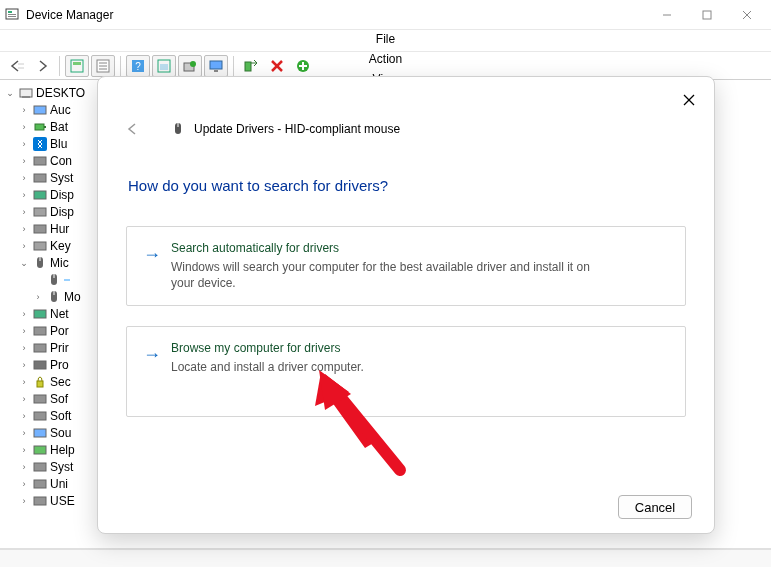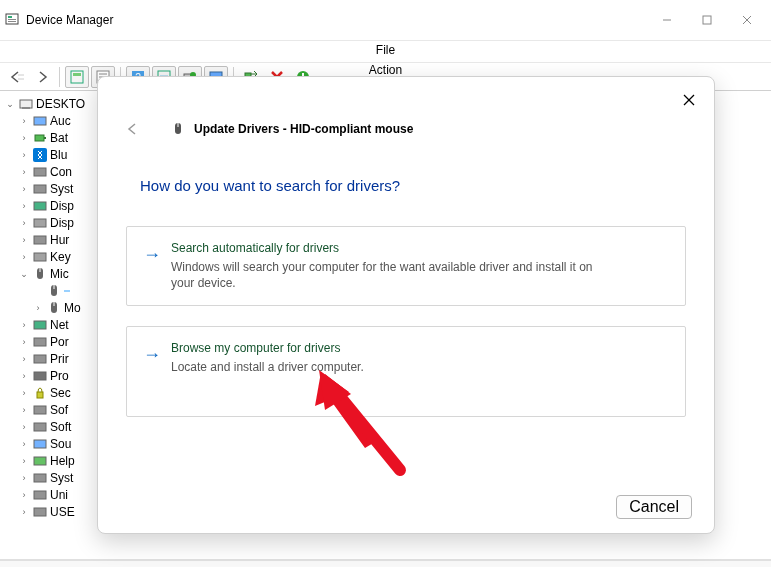--- a/index.html
+++ b/index.html
@@ -11,21 +11,21 @@
     width: 771px;
     height: 567px;
     overflow: hidden;
     position: relative;
     color: #000;
   }
   
   .titlebar {
     display: flex;
     align-items: center;
-    height: 41px;
+    height: 30px;
     padding: 0 4px;
     border-bottom: 1px solid #e8e8e8;
   }
   .titlebar .app-icon { width: 16px; height: 16px; margin-right: 6px; }
   .titlebar .title { flex: 1; font-size: 12px; }
   .win-ctrl { display: flex; gap: 0; }
   .win-btn { width: 40px; height: 28px; display:flex; align-items:center; justify-content:center; color:#888; }
   
   .menubar {
     display: flex;
@@ -88,49 +88,48 @@
     padding: 0 28px;
   }
   .dlg-close {
     position:absolute; top:10px; right:12px;
     width:26px;height:26px;display:flex;align-items:center;justify-content:center;
     font-size:14px; color:#000;
   }
   .dlg-head {
     display:flex; align-items:center; gap: 10px;
     margin-top: 44px;
-    font-weight: bold;
   }
   .dlg-back { color:#888; font-size:14px;}
   .dlg-title-row { display:flex; align-items:center; gap:8px; font-size:12px; }
   .dlg-heading {
     color:#003399;
     font-size: 15px;
     margin-top: 40px;
-    margin-left: 14px;
+    margin-left: 2px;
   }
   .option-box {
     border:1px solid #d6d6d6;
     border-radius:2px;
     margin-top: 32px;
     padding: 14px 16px 14px 16px;
     display:flex;
     gap: 10px;
   }
   .option-box.second { margin-top: 20px; padding-bottom: 40px;}
   .opt-arrow { color:#0a66c2; font-size:18px; line-height:1; margin-top:2px; }
   .opt-title { color:#14532d; font-size:12px; }
   .opt-desc { color:#555; font-size:12px; margin-top:4px; max-width: 430px; line-height:1.35;}
   .dlg-footer {
     position:absolute; bottom: 14px; right: 22px;
   }
   .btn {
     border:1px solid #b5b5b5; background:#fdfdfd; border-radius:4px;
     min-width: 74px; height:24px;
-    font-size:16px;
+    font-size:13px;
     padding: 0 12px;
     display:inline-flex;align-items:center;justify-content:center;
   }
   
   .red-arrow {
     position:absolute;
     left: 315px; top: 370px;
     pointer-events:none;
   }
   
@@ -538,21 +537,21 @@
       <span>Update Drivers - HID-compliant mouse</span>
     </span>
   </div>
 
   <div class="dlg-heading">How do you want to search for drivers?</div>
 
   <div class="option-box">
     <div class="opt-arrow">→</div>
     <div>
       <div class="opt-title">Search automatically for drivers</div>
-      <div class="opt-desc">Windows will search your computer for the want available driver and install it on your device.</div>
+      <div class="opt-desc">Windows will search your computer for the best available driver and install it on your device.</div>
     </div>
   </div>
 
   <div class="option-box second">
     <div class="opt-arrow">→</div>
     <div>
       <div class="opt-title">Browse my computer for drivers</div>
       <div class="opt-desc">Locate and install a driver computer.</div>
     </div>
   </div>

